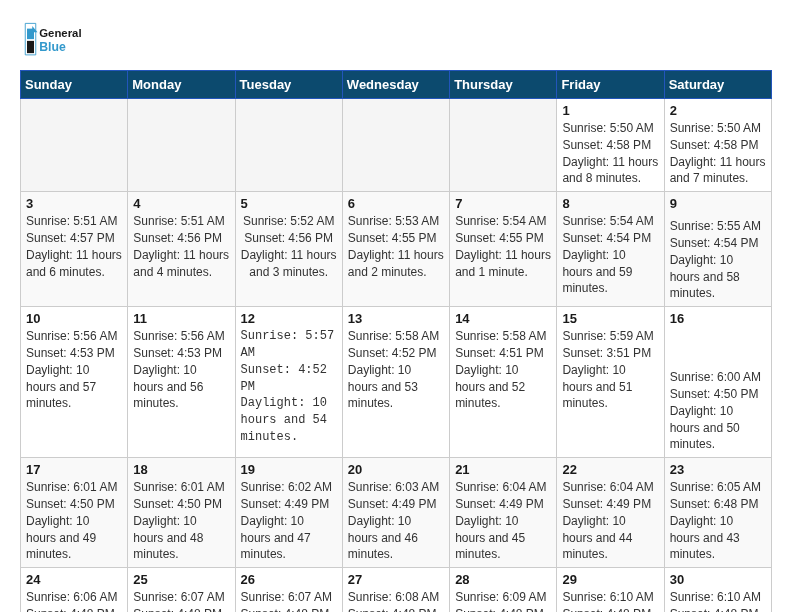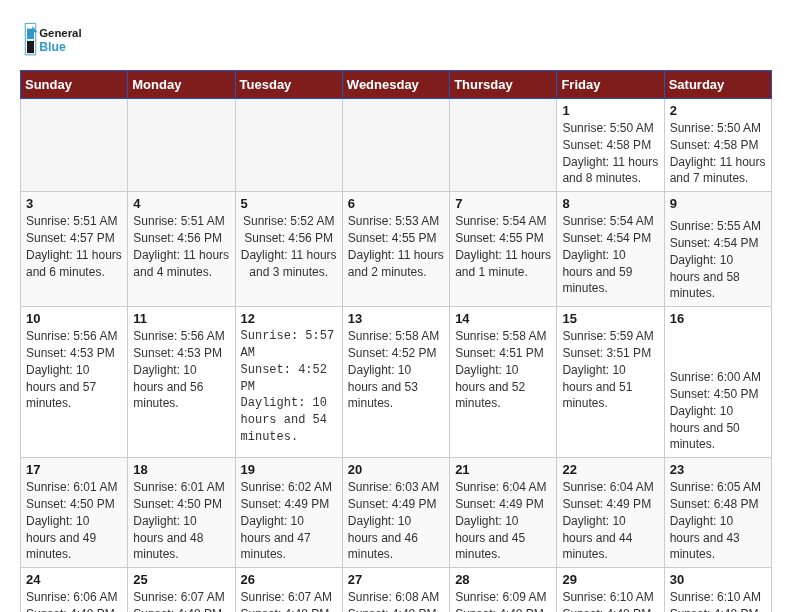--- a/index.html
+++ b/index.html
@@ -32,21 +32,21 @@
     .location {
       font-size: 16px;
       color: #555;
     }
     .calendar {
       width: 100%;
       border-collapse: collapse;
       table-layout: fixed;
     }
     .calendar th {
-      background: #7f1d1d;
+      background: #0c4a6e;
       color: #fff;
       font-size: 13px;
       font-weight: bold;
       padding: 6px 4px;
       text-align: left;
       border: 1px solid #2255bb;
     }
     .calendar td {
       vertical-align: top;
       border: 1px solid #ccc;

